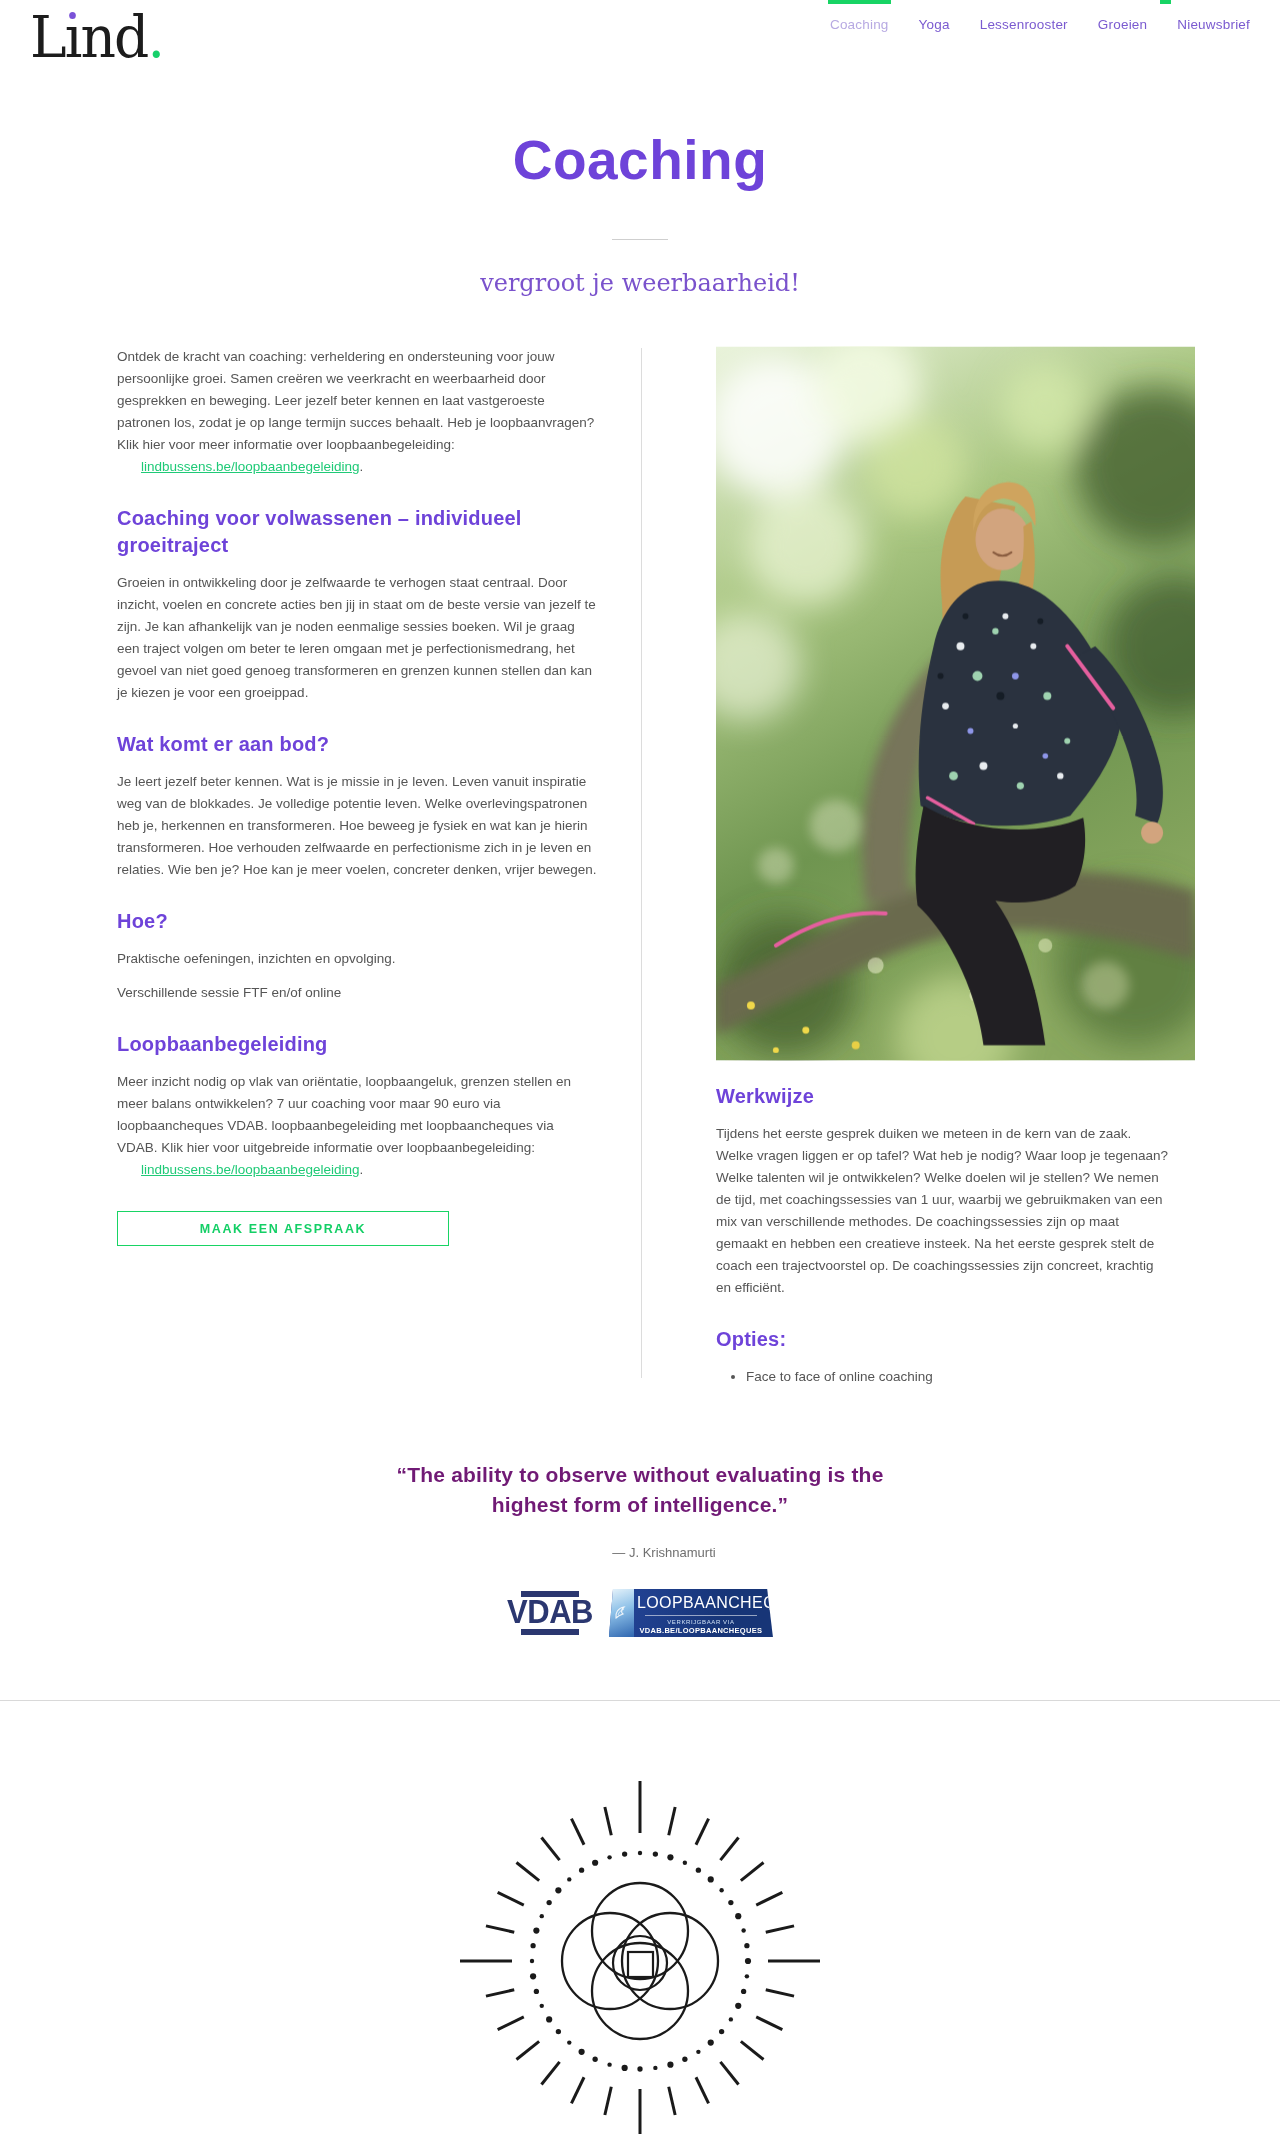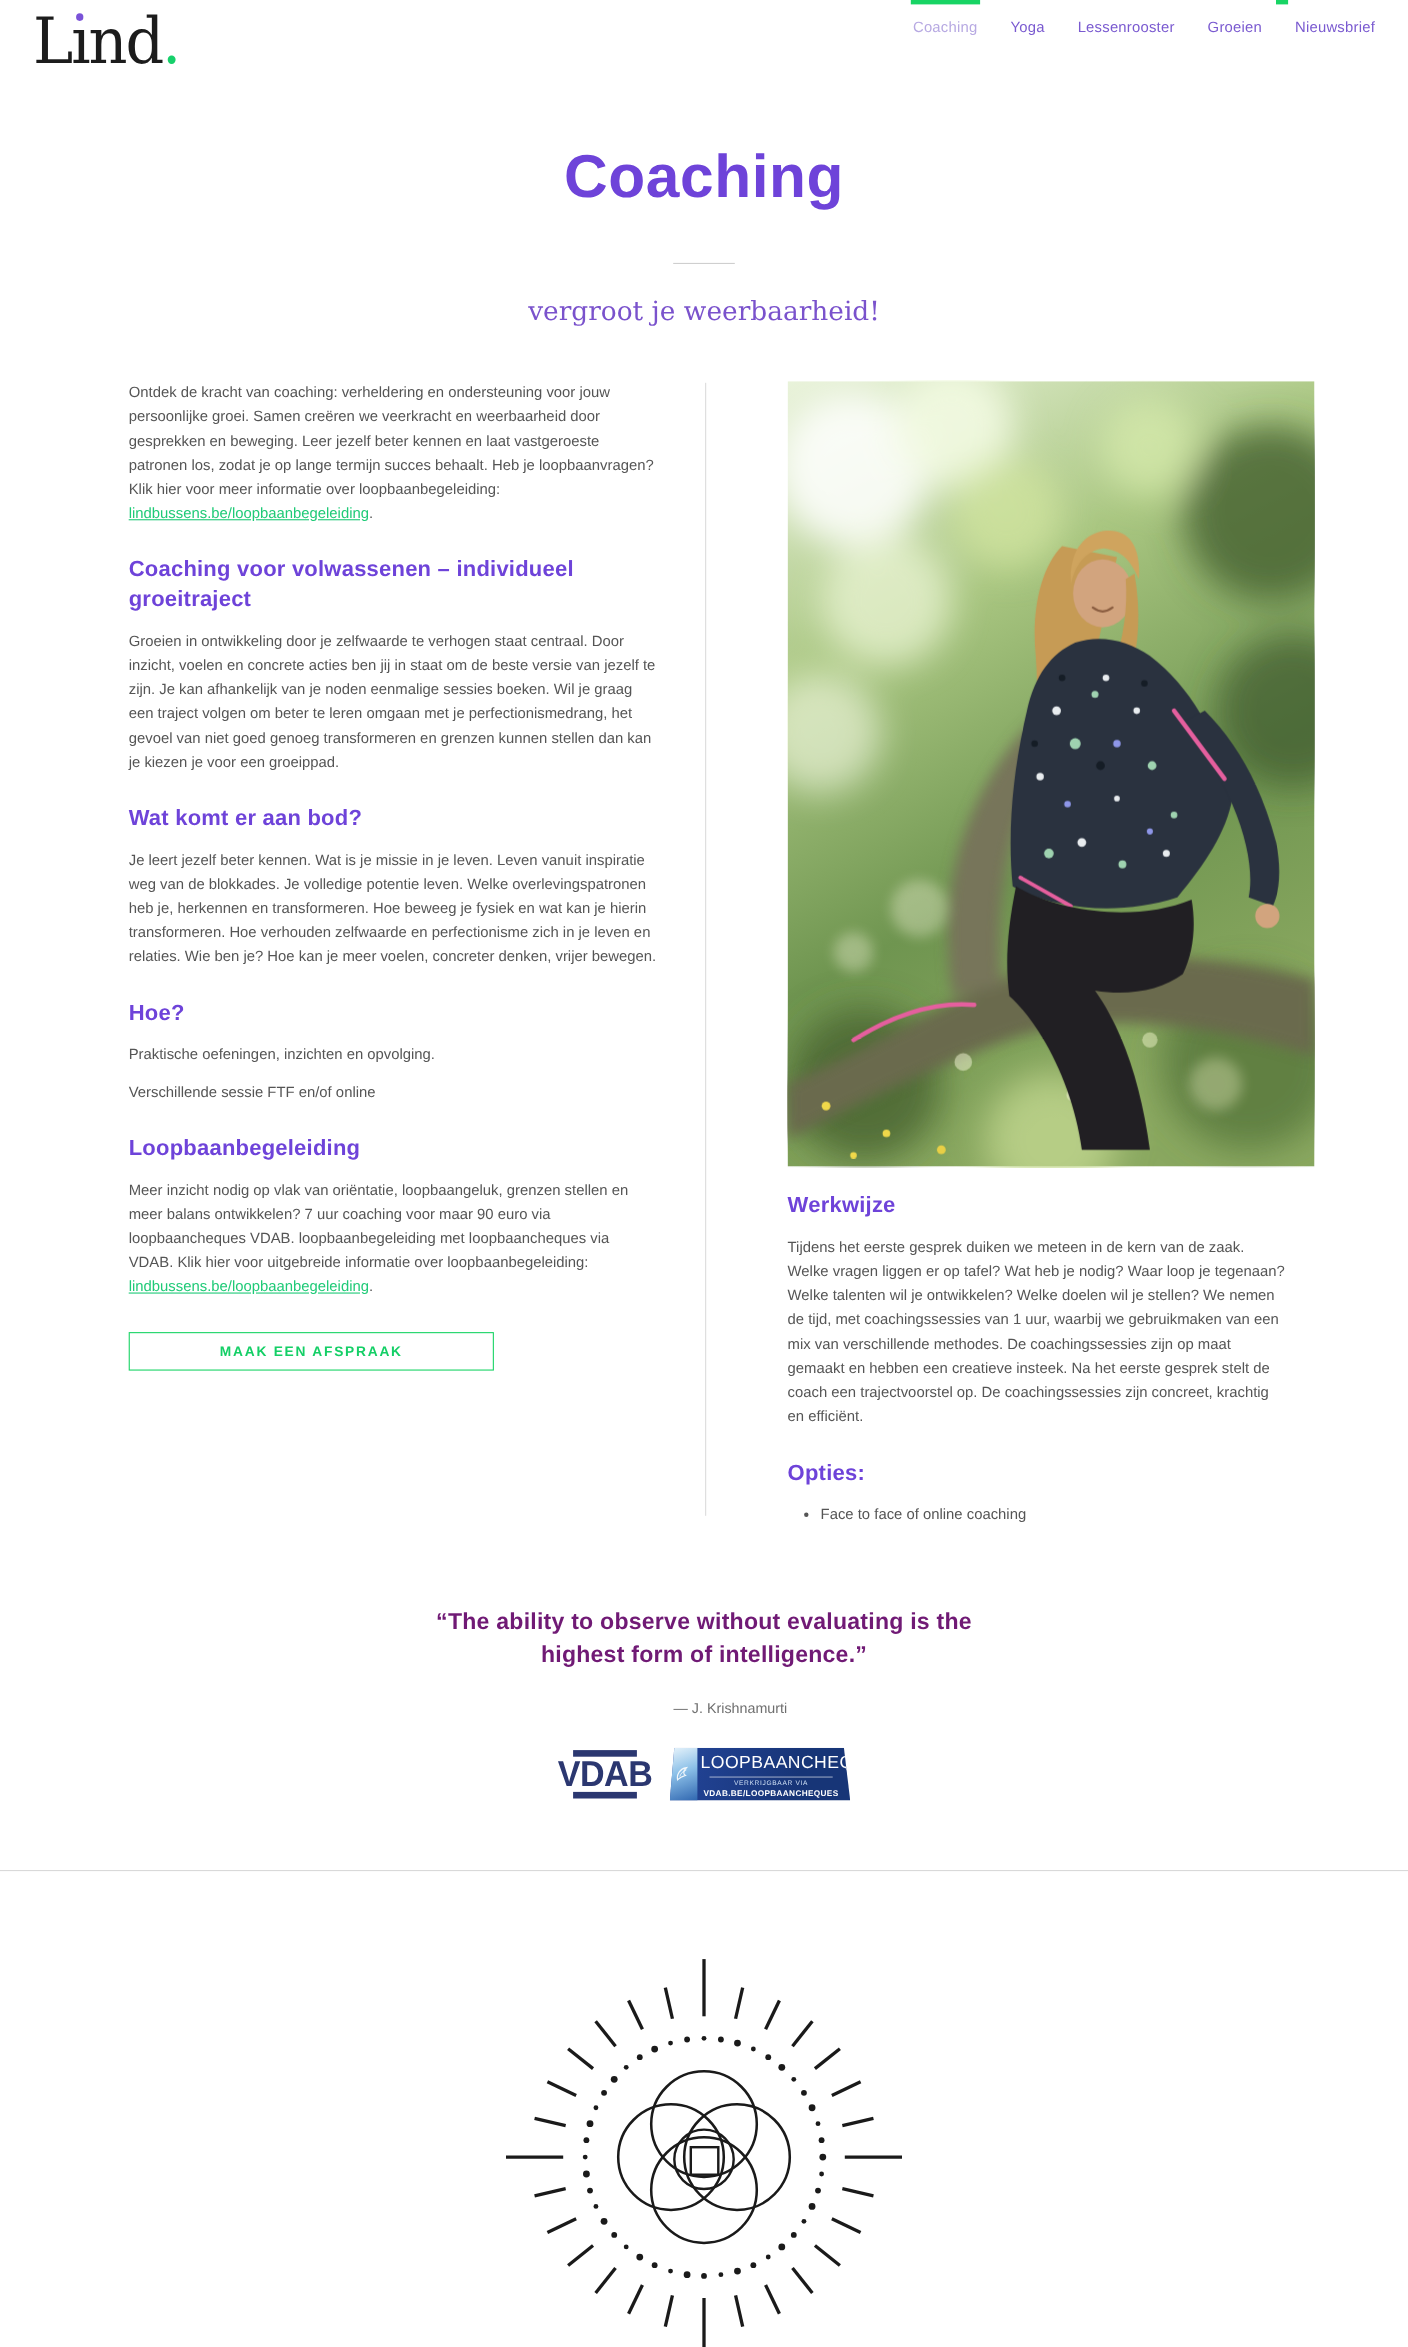--- a/index.html
+++ b/index.html
@@ -27,21 +27,21 @@
   .title-divider { width:56px; height:1px; background:#cfcfcf; border:0; margin:47px auto 25px; }
   .subtitle { font-family:"DejaVu Serif", serif; font-size:24px; line-height:1.5; color:#7a52cc; }
   
   .columns { position:relative; display:flex; align-items:flex-start; margin-top:45px; padding:0 110px 0 117px; min-height:972px; }
   .v-divider { position:absolute; left:641px; top:2px; bottom:10px; width:1px; background:#dcdcdc; }
   .col-left { width:483px; }
   .col-right { width:479px; margin-left:94px;padding-left:25px; }
   p.body, li.body { font-size:13.5px; line-height:22px; color:#555; }
   .col-left h3, .col-right h3 { font-size:20px; line-height:27px; font-weight:800; color:#6e43d9; margin:27px 0 13px; letter-spacing:.2px; }
   .col-left p + p { margin-top:12px; }
-  a.green-link { color:#1fca77; text-decoration:underline; cursor:pointer; }
+  a.green-link { color:#1fca77; text-decoration:underline; cursor:pointer;margin-left:24px; }
   .cta { display:block; width:332px; margin-top:30px; padding:10px 0 9px; background:#fff; border:1.5px solid #18d464;
          color:#14cf66; font-family:"Liberation Sans",sans-serif; font-size:12.5px; font-weight:800; letter-spacing:1.6px;
          text-align:center; cursor:pointer; }
   .photo { width:479px; height:715px; display:block; }
   .col-right .section-gap { margin-top:22px; }
   ul.opties { margin:4px 0 0 30px; }
   
   .quote-wrap { text-align:center; margin-top:72px; }
   .quote { max-width:560px; margin:0 auto; font-size:21px; line-height:1.45; font-weight:800; color:#701a75; letter-spacing:.2px; }
   .attribution { margin-top:24px; font-size:13px; color:#6f6f6f;padding-left:48px; }

